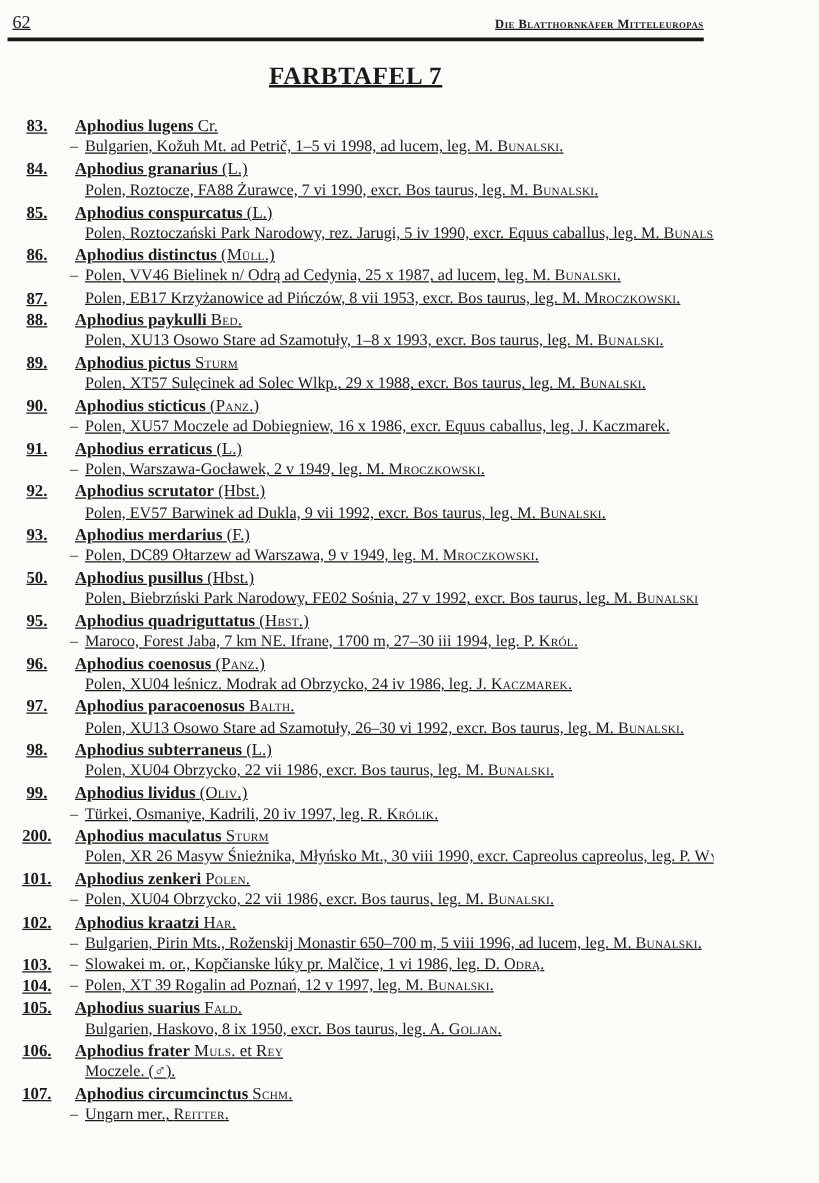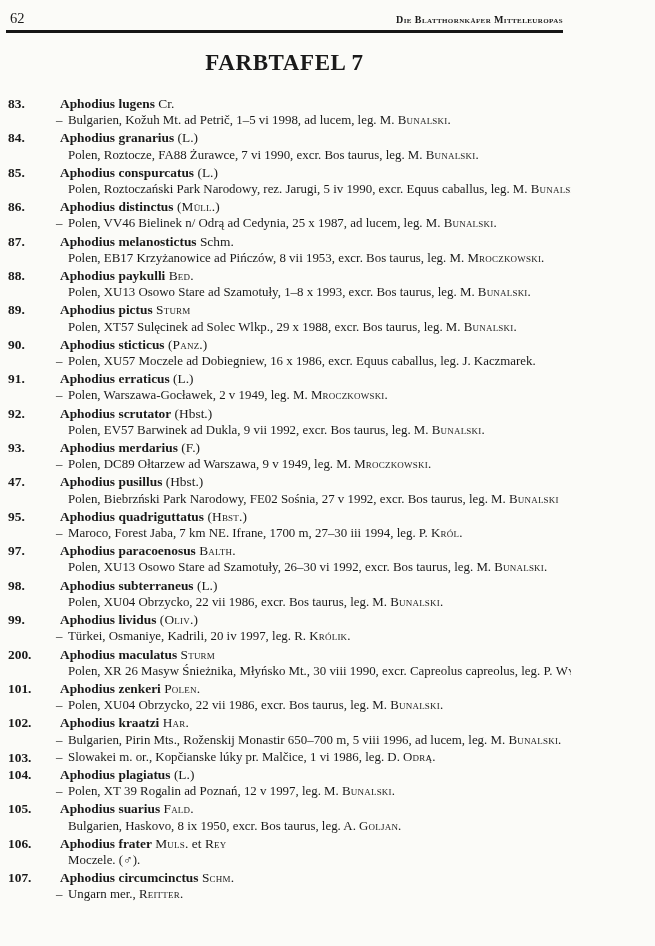--- a/index.html
+++ b/index.html
@@ -5,40 +5,40 @@
   html,body{margin:0;padding:0;}
   body{
     width:655px;height:946px;
     background:#fbfbf8;
     font-family:"Liberation Serif", serif;
     color:#1a1a1a;
     -webkit-font-smoothing:antialiased;
   }
   .page{
     width:571px;height:946px;box-sizing:border-box;
-    padding:8px 8px 0 6px;overflow:hidden;
+    padding:8px 8px 0 6px;overflow:hidden;text-decoration:underline;
   }
   .header{
     display:flex;justify-content:space-between;align-items:baseline;
     padding:2px 0 0 4px;
   }
   .pagenum{font-size:14.5px;}
   .running{
     font-weight:bold;font-variant:small-caps;
     font-size:10px;letter-spacing:0.4px;
   }
   .rule{height:3px;background:#161616;margin-top:3px;}
   .title{
-    text-align:center;font-size:23px;font-weight:bold;
+    text-align:center;font-size:20px;font-weight:bold;
     margin:17px 0 19px 0;letter-spacing:0.6px;
   }
   ol.entries{list-style:none;margin:0;padding:0 0 0 2px;}
   .entry{display:flex;line-height:17.2px;}
   .num{
-    flex:0 0 43px;text-align:left;margin-right:9px;
+    flex:0 0 43px;text-align:center;margin-right:9px;
     font-weight:bold;font-size:13.4px;
   }
   .ebody{flex:1;min-width:0;font-size:12.9px;}
   .line1{font-size:13.4px;}
   .species{font-weight:bold;}
   .detail{margin-left:8px;position:relative;white-space:nowrap;}
   .dash{position:absolute;left:-12px;}
   .sc{font-variant:small-caps;letter-spacing:0.2px;}
 </style>
 </head>
@@ -76,21 +76,20 @@
       <li class="entry">
         <span class="num">86.</span>
         <div class="ebody">
           <div class="line1"><span class="species">Aphodius distinctus</span> <span class="sc">(Müll.)</span></div>
           <div class="detail"><span class="dash">–</span><span>Polen, VV46 Bielinek n/ Odrą ad Cedynia, 25 x 1987, ad lucem, leg. M. </span><span class="sc">Bunalski</span><span>.</span></div>
         </div>
       </li>
       <li class="entry">
         <span class="num">87.</span>
         <div class="ebody">
-          <div class="line1"><span class="species">Aphodius melanostictus</span> <span>Schm.</span></div>
           <div class="detail"><span>Polen, EB17 Krzyżanowice ad Pińczów, 8 vii 1953, excr. Bos taurus, leg. M. </span><span class="sc">Mroczkowski</span><span>.</span></div>
         </div>
       </li>
       <li class="entry">
         <span class="num">88.</span>
         <div class="ebody">
           <div class="line1"><span class="species">Aphodius paykulli</span> <span class="sc">Bed.</span></div>
           <div class="detail"><span>Polen, XU13 Osowo Stare ad Szamotuły, 1–8 x 1993, excr. Bos taurus, leg. M. </span><span class="sc">Bunalski</span><span>.</span></div>
         </div>
       </li>
@@ -123,34 +122,41 @@
         </div>
       </li>
       <li class="entry">
         <span class="num">93.</span>
         <div class="ebody">
           <div class="line1"><span class="species">Aphodius merdarius</span> <span>(F.)</span></div>
           <div class="detail"><span class="dash">–</span><span>Polen, DC89 Ołtarzew ad Warszawa, 9 v 1949, leg. M. </span><span class="sc">Mroczkowski</span><span>.</span></div>
         </div>
       </li>
       <li class="entry">
-        <span class="num">47.</span>
+        <span class="num">50.</span>
         <div class="ebody">
           <div class="line1"><span class="species">Aphodius pusillus</span> <span>(Hbst.)</span></div>
           <div class="detail"><span>Polen, Biebrzński Park Narodowy, FE02 Sośnia, 27 v 1992, excr. Bos taurus, leg. M. </span><span class="sc">Bunalski</span></div>
         </div>
       </li>
       <li class="entry">
         <span class="num">95.</span>
         <div class="ebody">
           <div class="line1"><span class="species">Aphodius quadriguttatus</span> <span class="sc">(Hbst.)</span></div>
           <div class="detail"><span class="dash">–</span><span>Maroco, Forest Jaba, 7 km NE. Ifrane, 1700 m, 27–30 iii 1994, leg. P. </span><span class="sc">Król</span><span>.</span></div>
         </div>
       </li>
       <li class="entry">
+        <span class="num">96.</span>
+        <div class="ebody">
+          <div class="line1"><span class="species">Aphodius coenosus</span> <span class="sc">(Panz.)</span></div>
+          <div class="detail"><span>Polen, XU04 leśnicz. Modrak ad Obrzycko, 24 iv 1986, leg. J. </span><span class="sc">Kaczmarek</span><span>.</span></div>
+        </div>
+      </li>
+      <li class="entry">
         <span class="num">97.</span>
         <div class="ebody">
           <div class="line1"><span class="species">Aphodius paracoenosus</span> <span class="sc">Balth.</span></div>
           <div class="detail"><span>Polen, XU13 Osowo Stare ad Szamotuły, 26–30 vi 1992, excr. Bos taurus, leg. M. </span><span class="sc">Bunalski</span><span>.</span></div>
         </div>
       </li>
       <li class="entry">
         <span class="num">98.</span>
         <div class="ebody">
           <div class="line1"><span class="species">Aphodius subterraneus</span> <span>(L.)</span></div>
@@ -187,21 +193,20 @@
       </li>
       <li class="entry">
         <span class="num">103.</span>
         <div class="ebody">
           <div class="detail"><span class="dash">–</span><span>Slowakei m. or., Kopčianske lúky pr. Malčice, 1 vi 1986, leg. D. </span><span class="sc">Odrą</span><span>.</span></div>
         </div>
       </li>
       <li class="entry">
         <span class="num">104.</span>
         <div class="ebody">
-          <div class="line1"><span class="species">Aphodius plagiatus</span> <span>(L.)</span></div>
           <div class="detail"><span class="dash">–</span><span>Polen, XT 39 Rogalin ad Poznań, 12 v 1997, leg. M. </span><span class="sc">Bunalski</span><span>.</span></div>
         </div>
       </li>
       <li class="entry">
         <span class="num">105.</span>
         <div class="ebody">
           <div class="line1"><span class="species">Aphodius suarius</span> <span class="sc">Fald.</span></div>
           <div class="detail"><span>Bulgarien, Haskovo, 8 ix 1950, excr. Bos taurus, leg. A. </span><span class="sc">Goljan</span><span>.</span></div>
         </div>
       </li>

